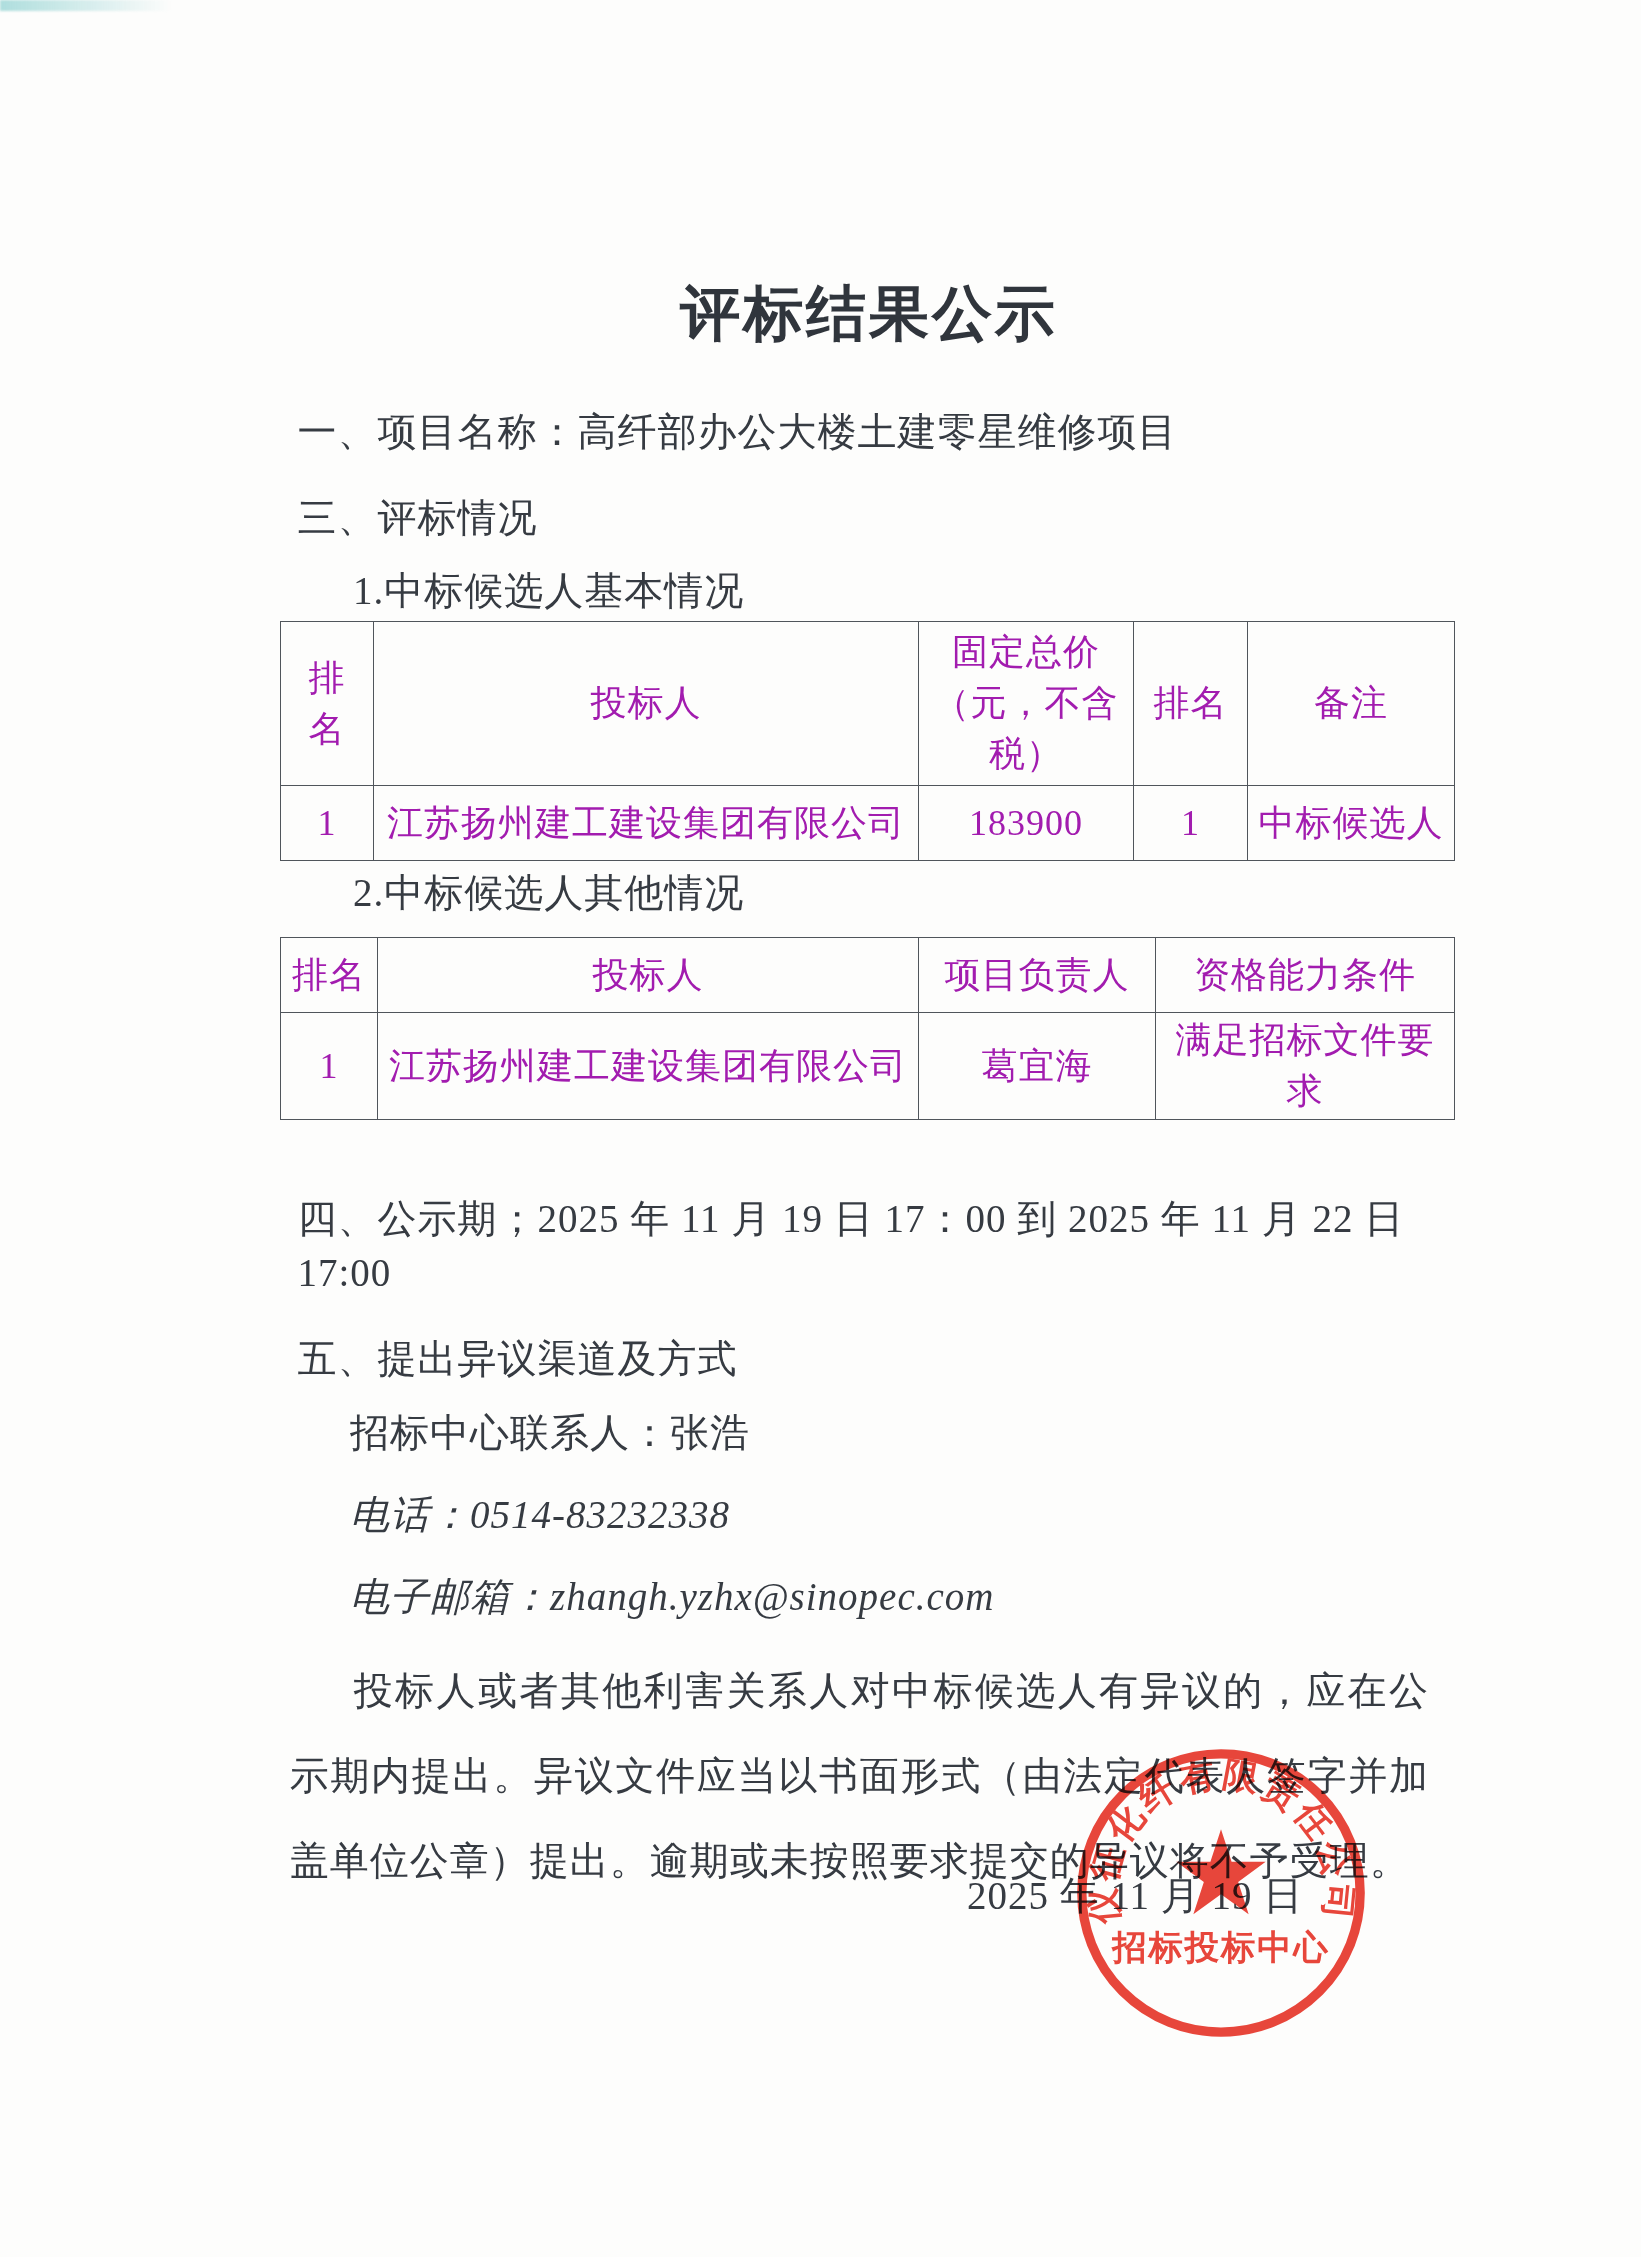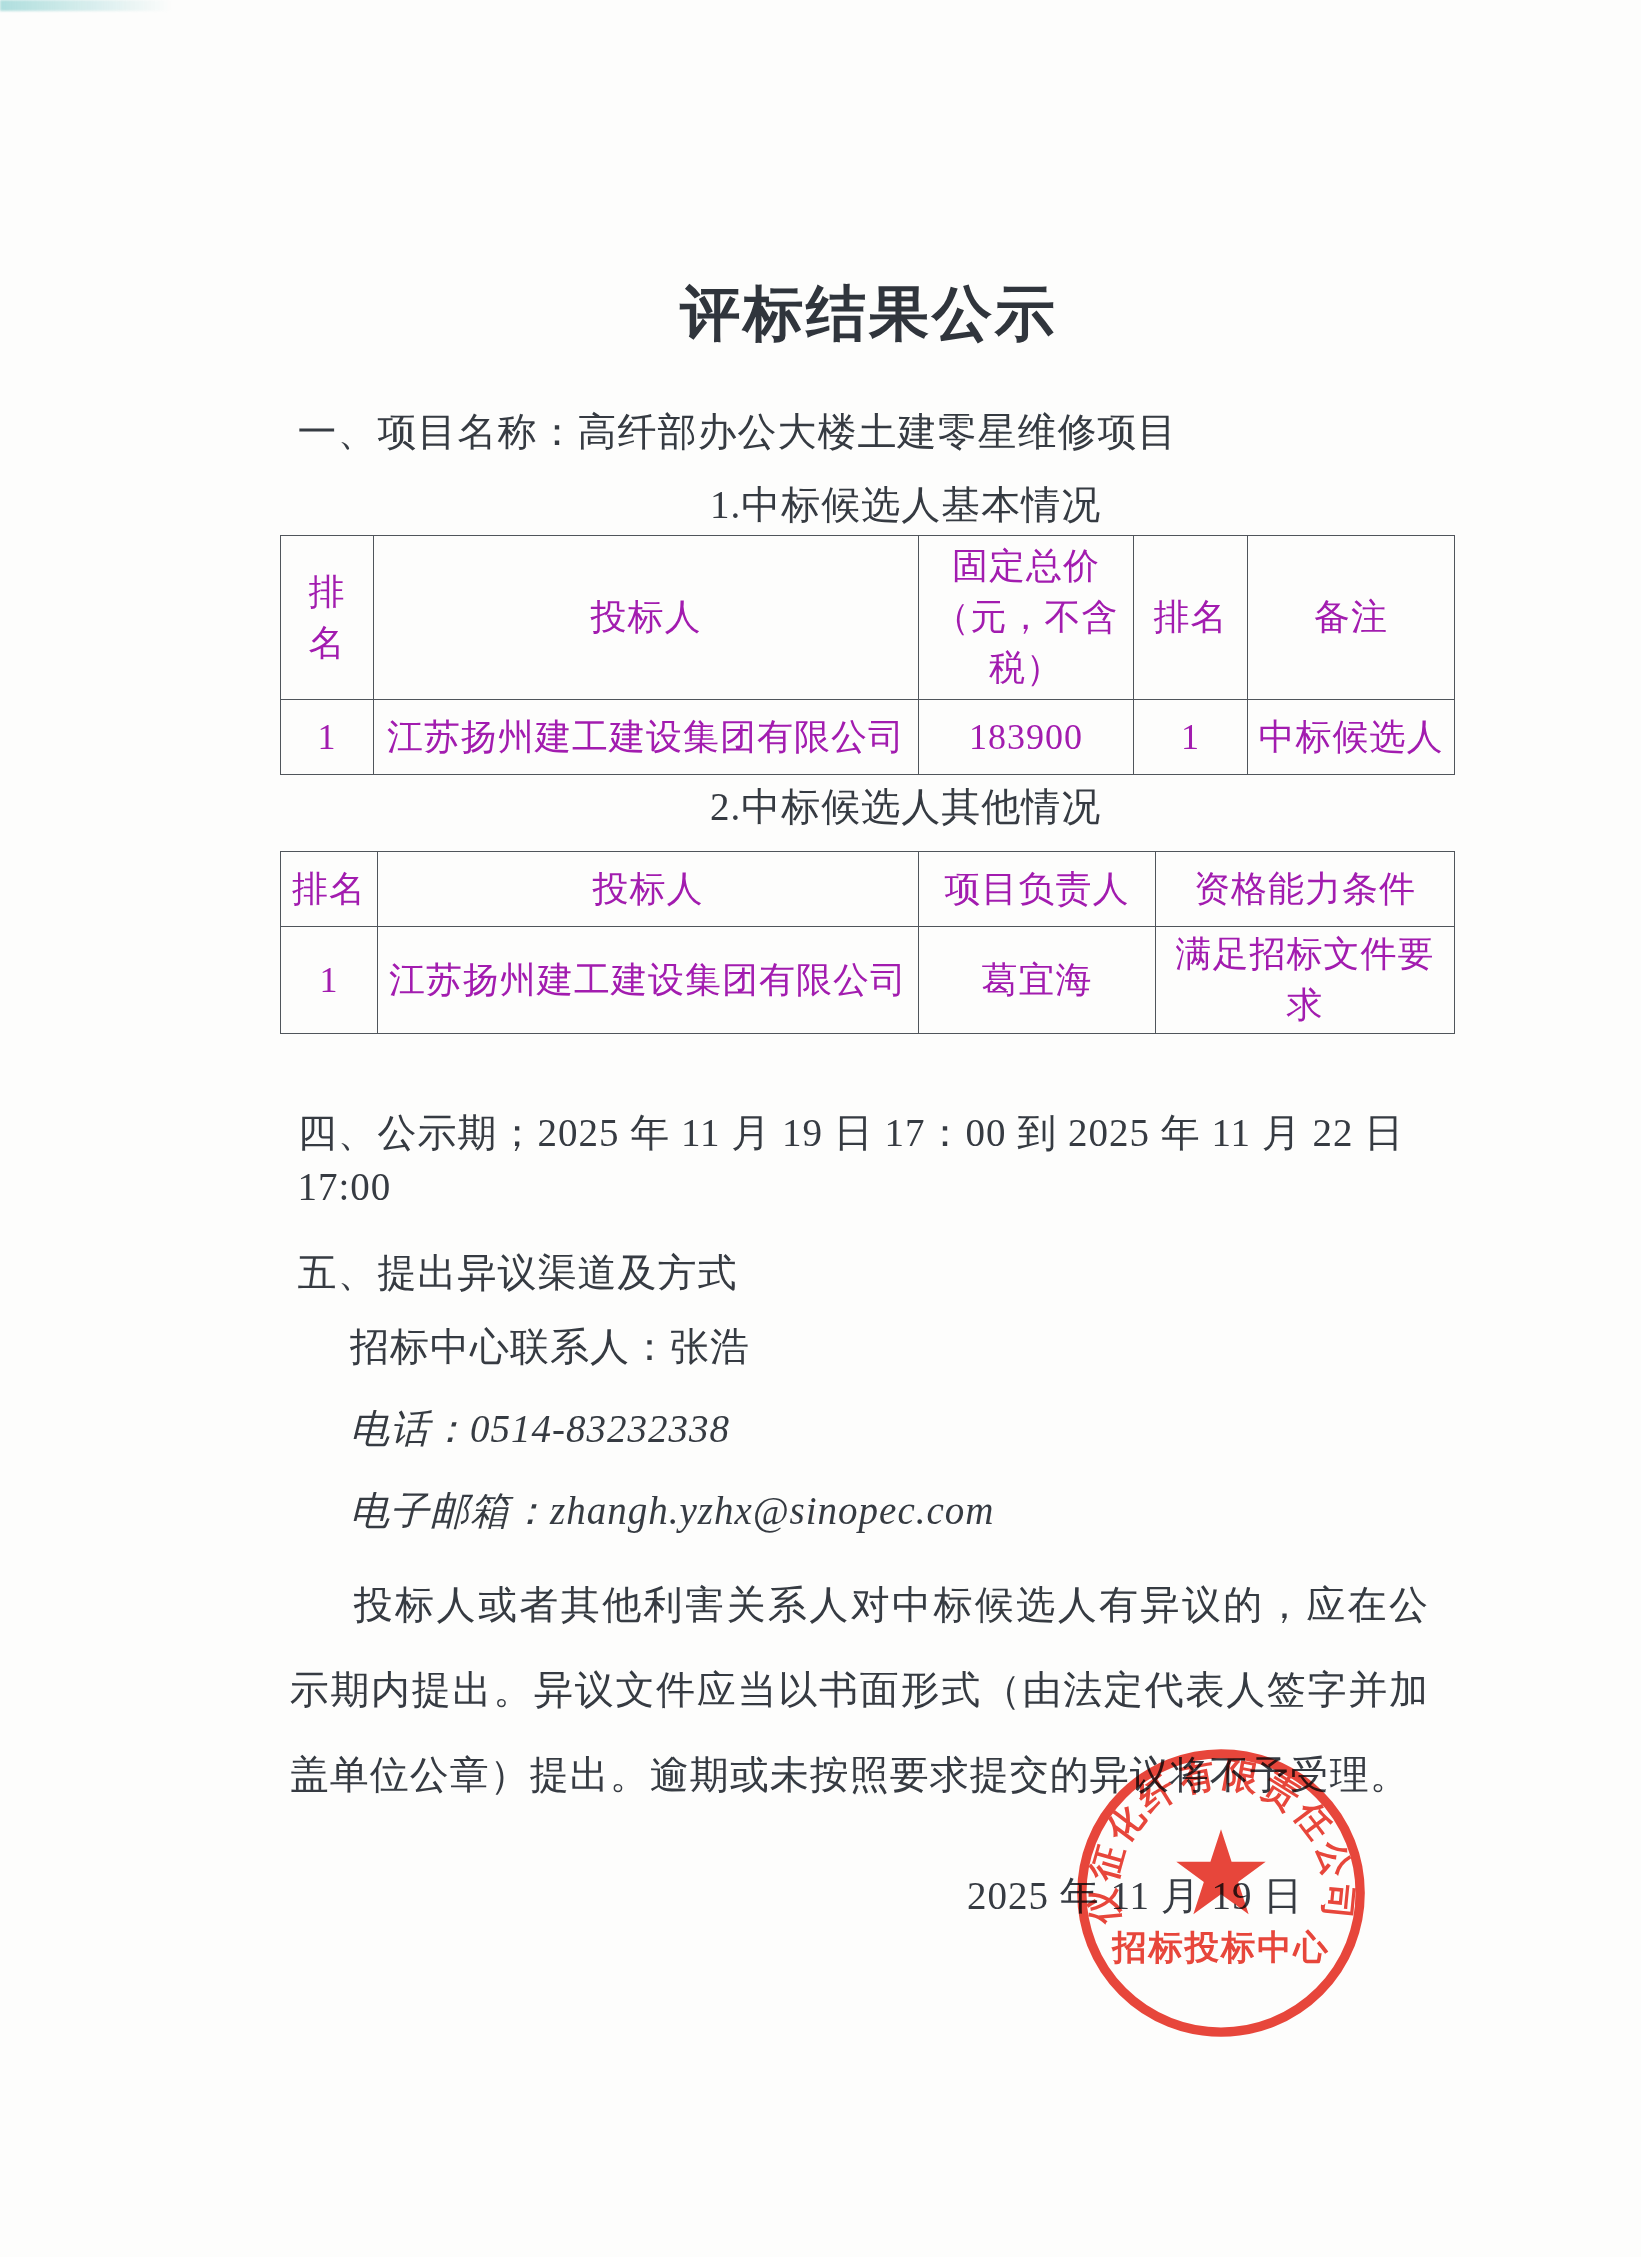--- a/index.html
+++ b/index.html
@@ -53,21 +53,20 @@
   .m-top-33 { margin-top: 32px; }
   .m-top-20 { margin-top: 19.3px; }
   .m-top-29 { margin-top: 28px; font-style: italic; }
   .m-top-75 { margin-top: 72px; }
 
   .sub {
     font-size: 39px;
     line-height: 54px;
     letter-spacing: 1px;
     padding-left: 73px;
-    text-align: center;
   }
   .sub1 { margin-top: 19.3px; }
   .sub2 { margin-top: 4.8px; }
 
   .contact { padding-left: 70px; }
 
   table.grid {
     border-collapse: collapse;
     table-layout: fixed;
     width: 1173px;
@@ -139,20 +138,21 @@
 
 <div class="page">
 
   <div class="scan-artifact"></div>
 
   <div class="doc">
 
     <div class="title">评标结果公示</div>
 
     <div class="line m-top-62">一、项目名称：高纤部办公大楼土建零星维修项目</div>
+    <div class="line m-top-33">三、评标情况</div>
 
     <div class="sub sub1">1.中标候选人基本情况</div>
 
     <table class="grid t1">
       <colgroup>
         <col style="width:93px">
           <col style="width:545px">
           <col style="width:215px">
           <col style="width:114px">
           <col style="width:207px">

